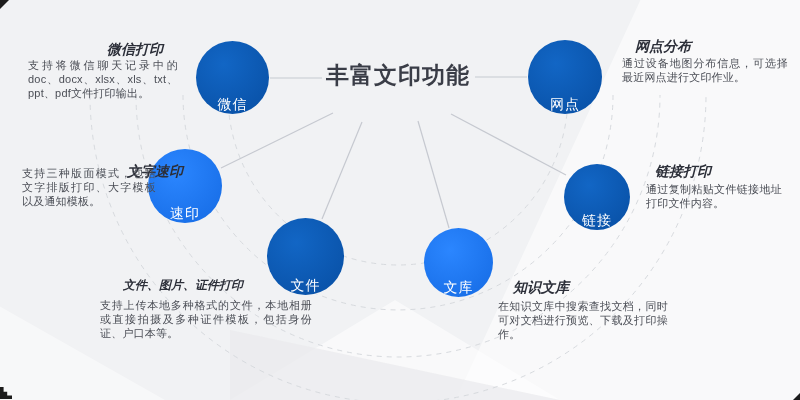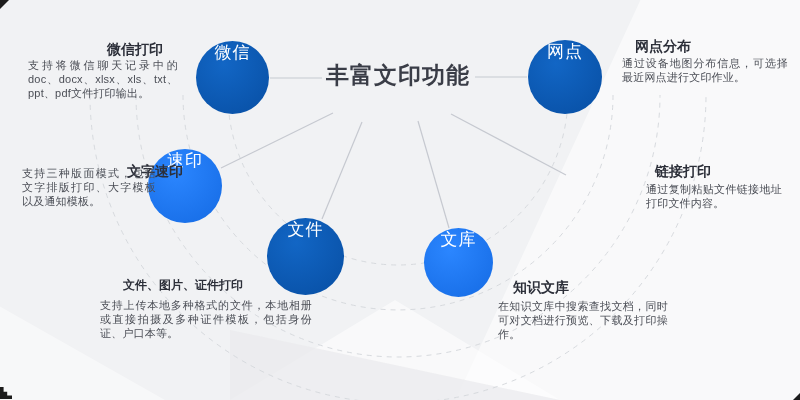--- a/index.html
+++ b/index.html
@@ -32,34 +32,34 @@
   
   .main-title{
     position:absolute;left:298px;top:60px;width:200px;
     text-align:center;margin:0;
     font-size:23px;font-weight:bold;color:#3a3d47;letter-spacing:1px;
   }
 
   
   .node{
     position:absolute;border-radius:50%;
-    display:flex;align-items:flex-start;justify-content:center;
-    color:#ffffff;font-size:17px;letter-spacing:1px;
+    display:flex;align-items:flex-end;justify-content:center;
+    color:#ffffff;font-size:14px;letter-spacing:1px;
   }
   .node.dark{background:radial-gradient(circle at 38% 32%, #1266c5 0%, #0a54ab 75%);}
   .node.bright{background:radial-gradient(circle at 38% 32%, #2b86ff 0%, #1a71ea 75%);}
   #node-wechat {left:196px;top:41px; width:73px;height:73px;}
   #node-outlet {left:528px;top:40px; width:74px;height:74px;}
   #node-quick  {left:148px;top:149px;width:74px;height:74px;}
   #node-link   {left:564px;top:164px;width:66px;height:66px;}
   #node-file   {left:267px;top:218px;width:77px;height:77px;}
   #node-library{left:424px;top:228px;width:69px;height:69px;}
 
   
-  .fh{position:absolute;margin:0;font-size:14px;font-weight:bold;color:#2c2f39;white-space:nowrap;}
+  .fh{position:absolute;margin:0;font-size:14px;font-weight:bold;color:#2c2f39;white-space:nowrap;font-style:italic;}
   .fd{position:absolute;margin:0;font-size:11px;line-height:14px;color:#4b4e56;
       text-align:justify;letter-spacing:.2px;}
   #fh-wechat {left:107px;top:41px;}
   #fd-wechat {left:28px; top:58px; width:150px;}
   #fh-outlet {left:635px;top:38px;}
   #fd-outlet {left:622px;top:56px; width:166px;}
   #fh-quick  {left:85px; top:163px;margin-left:42px;}
   #fd-quick  {left:22px; top:166px;width:134px;}
   #fh-link   {left:655px;top:163px;}
   #fd-link   {left:646px;top:182px;width:136px;}
@@ -106,20 +106,23 @@
 
   <div class="node dark" id="node-wechat">
     <span>微信</span>
   </div>
   <div class="node bright" id="node-quick">
     <span>速印</span>
   </div>
   <div class="node dark" id="node-outlet">
     <span>网点</span>
   </div>
+  <div class="node dark" id="node-link">
+    <span>链接</span>
+  </div>
   <div class="node dark" id="node-file">
     <span>文件</span>
   </div>
   <div class="node bright" id="node-library">
     <span>文库</span>
   </div>
 
   <h2 class="fh" id="fh-wechat">微信打印</h2>
   <p class="fd" id="fd-wechat">支持将微信聊天记录中的doc、docx、xlsx、xls、txt、ppt、pdf文件打印输出。</p>
 

